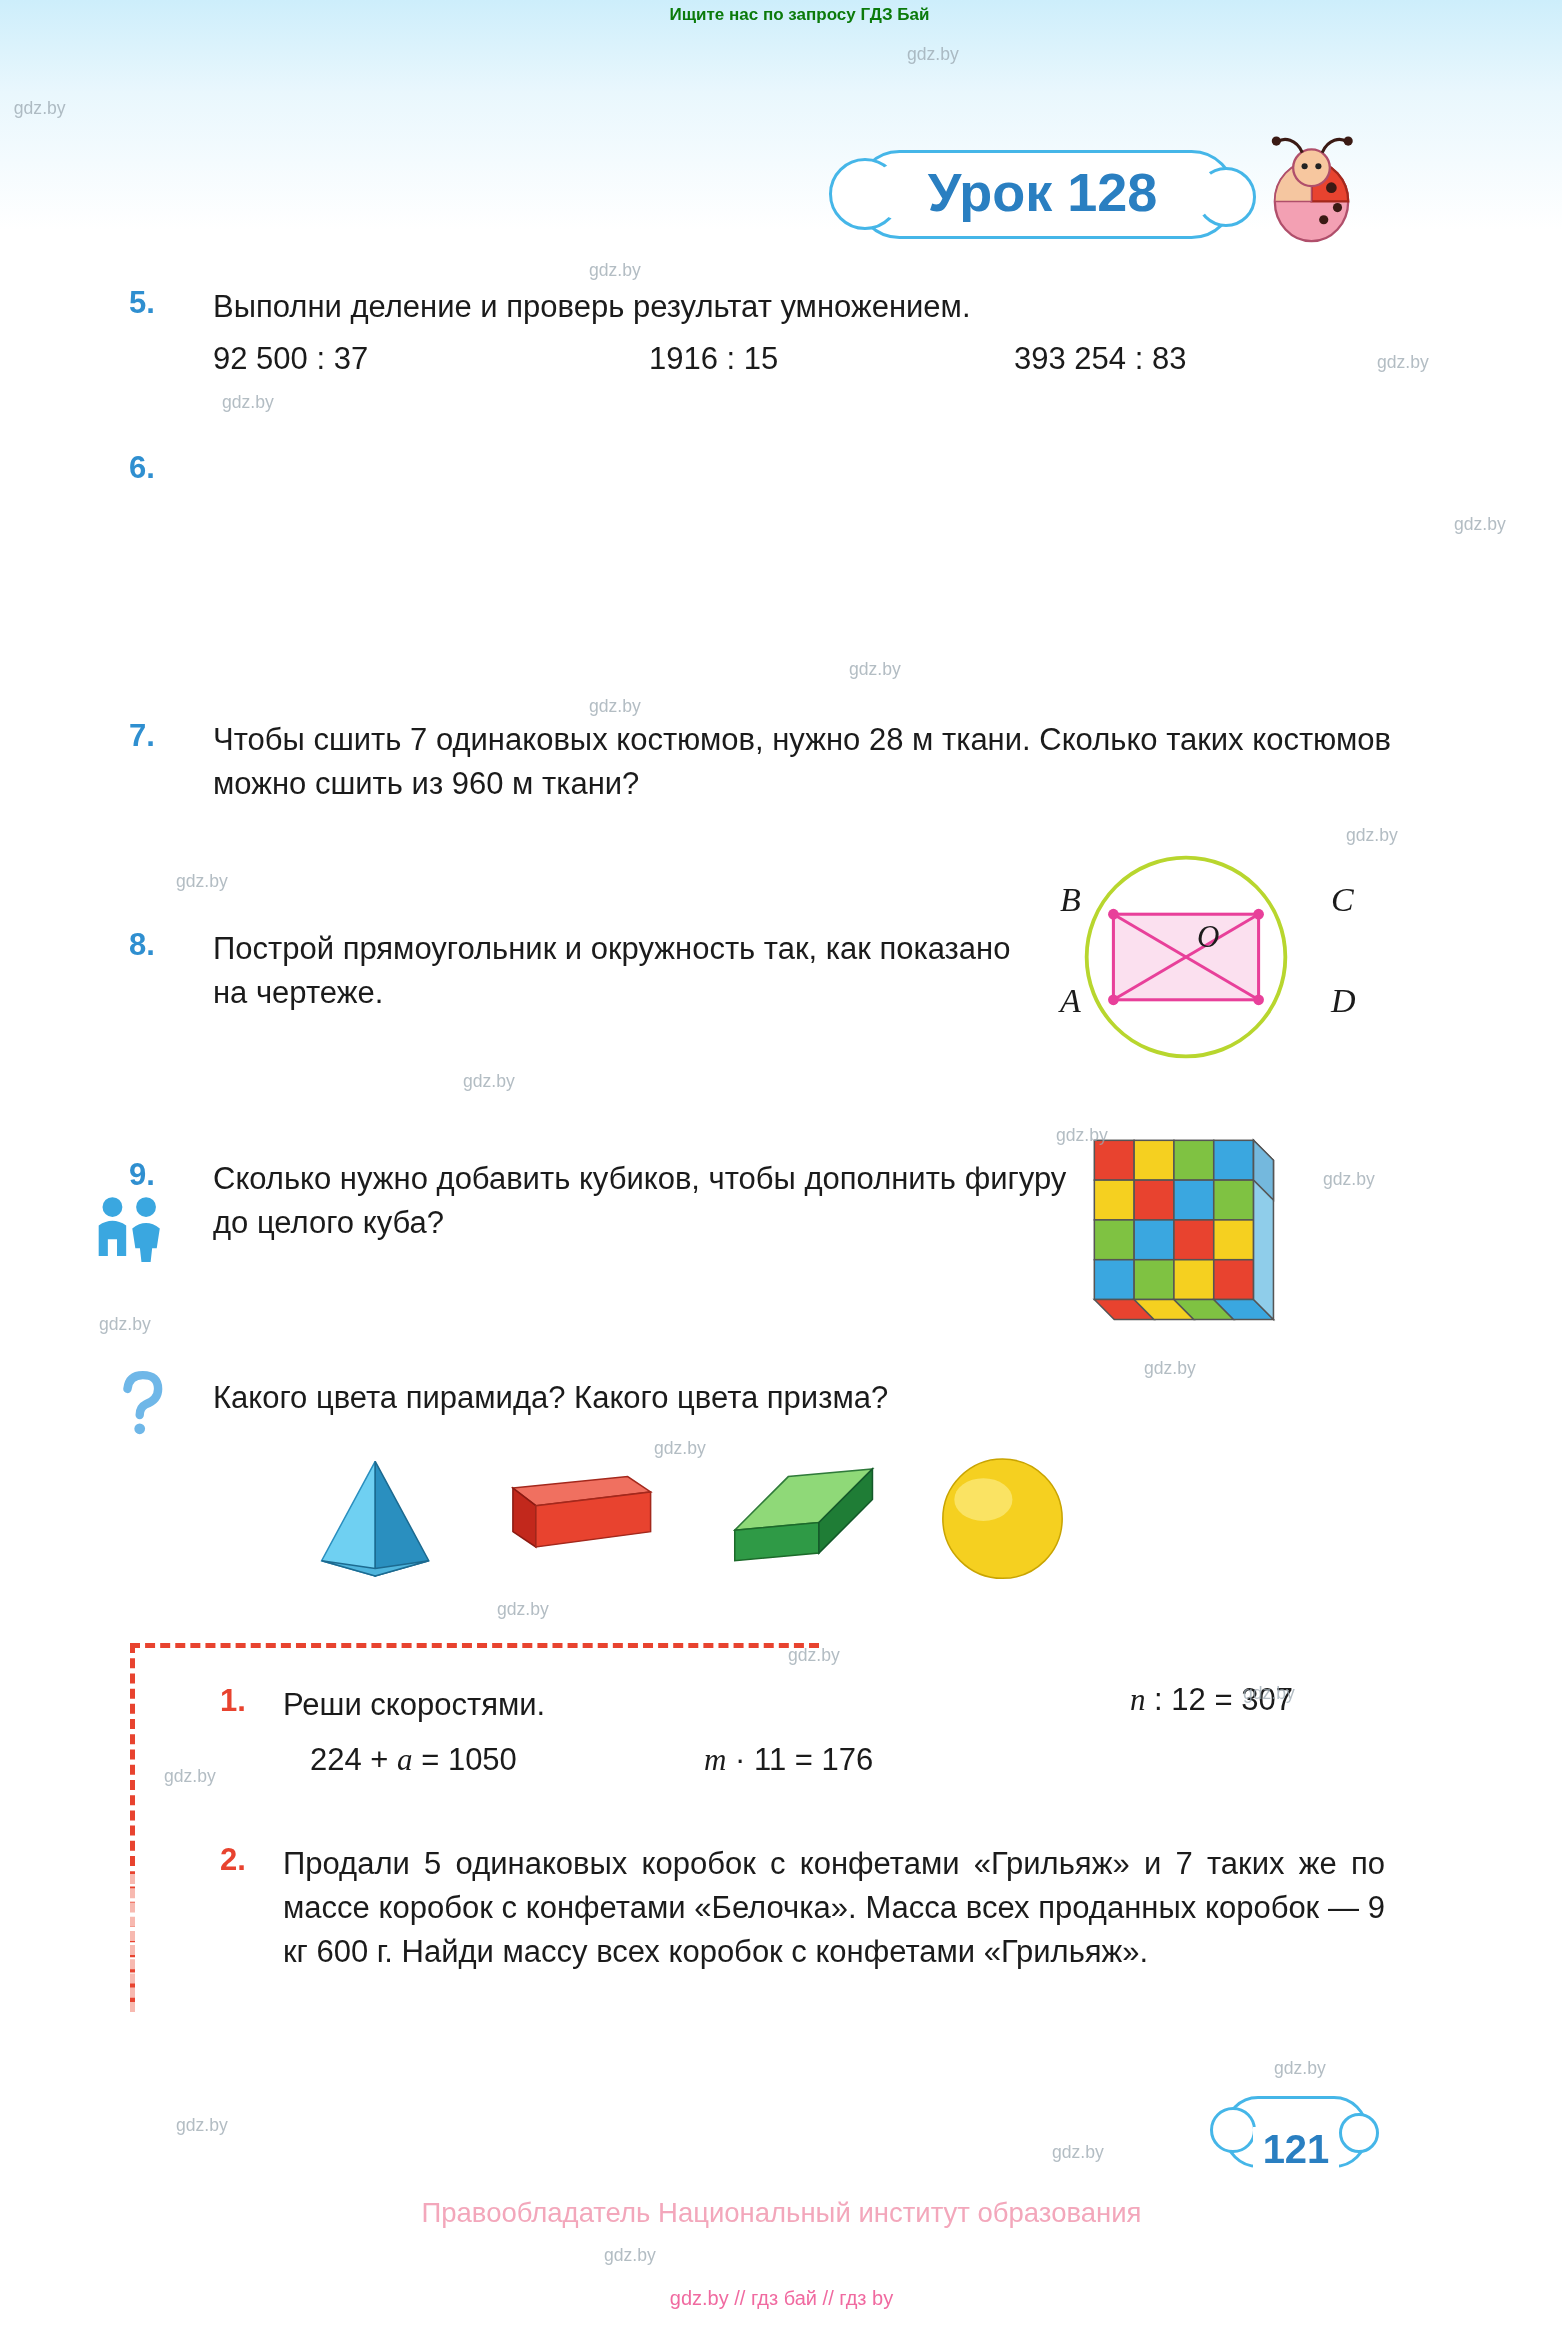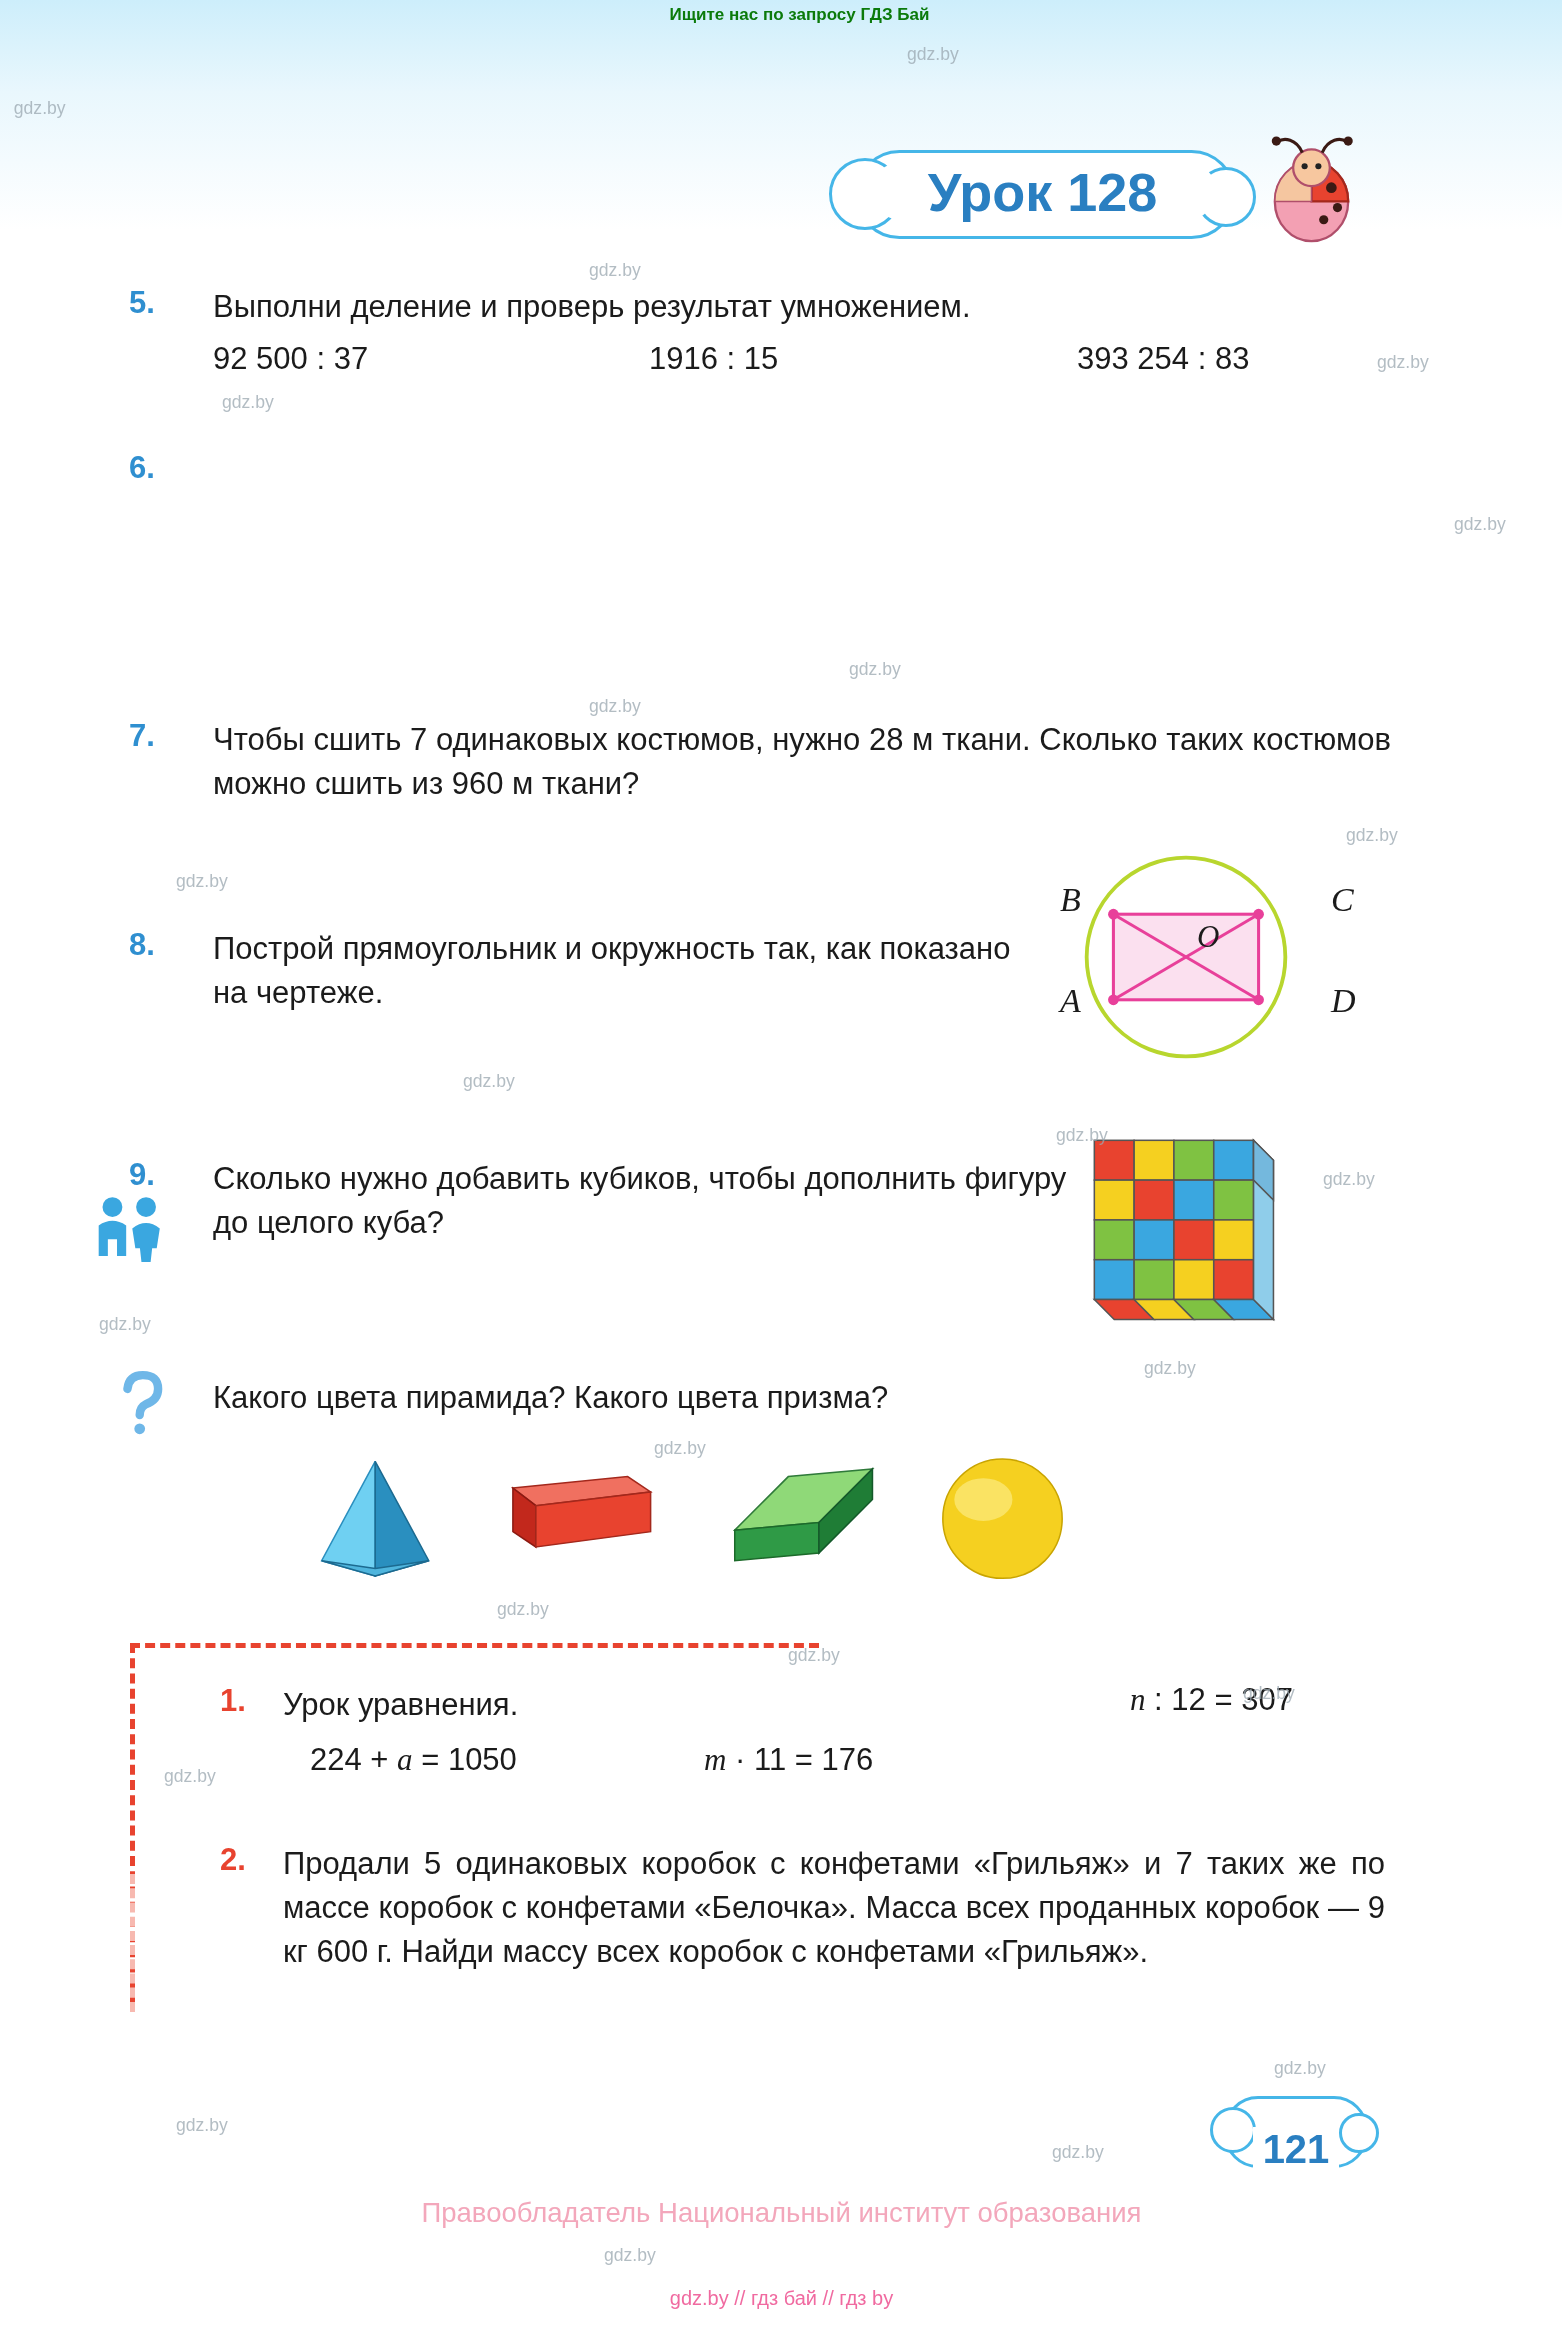--- a/index.html
+++ b/index.html
@@ -115,21 +115,21 @@
     <path d="M58 24 C50 6 34 4 26 10" stroke="#3a1a14" stroke-width="4" fill="none"></path>
     <path d="M84 24 C92 6 108 4 116 10" stroke="#3a1a14" stroke-width="4" fill="none"></path>
     <circle cx="24" cy="9" r="6" fill="#3a1a14"></circle>
       <circle cx="118" cy="9" r="6" fill="#3a1a14"></circle>
   </svg>
 
   <div class="num" style="left:129px;top:285px;">5.</div>
   <div class="txt" style="left:213px;top:285px;width:1193px;">Выполни деление и проверь результат умножением.</div>
   <div class="txt" style="left:213px;top:337px;">92 500 : 37</div>
   <div class="txt" style="left:649px;top:337px;">1916 : 15</div>
-  <div class="txt" style="left:1077px;top:337px;">393 254 : 83</div>
+  <div class="txt" style="left:1014px;top:337px;">393 254 : 83</div>
 
   <div class="num" style="left:129px;top:450px;">6.</div>
 
   <div class="num" style="left:129px;top:718px;">7.</div>
   <div class="txt just" style="left:213px;top:718px;width:1178px;">Чтобы сшить 7 одинаковых костюмов, нужно 28 м ткани. Сколько таких костюмов можно сшить из 960 м ткани?</div>
 
   <div class="num" style="left:129px;top:927px;">8.</div>
   <div class="txt" style="left:213px;top:927px;width:811px;">Построй прямоугольник и окружность так, как показано на чертеже.</div>
 
   <svg class="figbox" viewBox="0 0 390 300">
@@ -211,21 +211,21 @@
 
     <circle cx="930" cy="95" r="78" fill="#f5d020" stroke="#c9a400" stroke-width="2"></circle>
     <ellipse cx="905" cy="70" rx="38" ry="28" fill="#fbe97a" opacity="0.75"></ellipse>
   </svg>
 
   <div class="dash-top"></div>
   <div class="dash-left"></div>
   <div class="dash-left2"></div>
 
   <div class="num" style="left:220px;top:1683px;color:#e8432f;">1.</div>
-  <div class="txt" style="left:283px;top:1683px;">Урок уравнения.</div>
+  <div class="txt" style="left:283px;top:1683px;">Реши скоростями.</div>
 
   <div class="txt" style="left:283px;top:1738px;margin-left:27px;">
     <span>224 + </span><span class="italic">a</span><span> = 1050</span>
   </div>
   <div class="txt" style="left:704px;top:1738px;text-align:center;">
     <span class="italic">m</span><span> · 11 = 176</span>
   </div>
   <div class="txt" style="left:1102px;top:1678px;margin-left:28px;">
     <span class="italic">n</span><span> : 12 = 307</span>
   </div>

